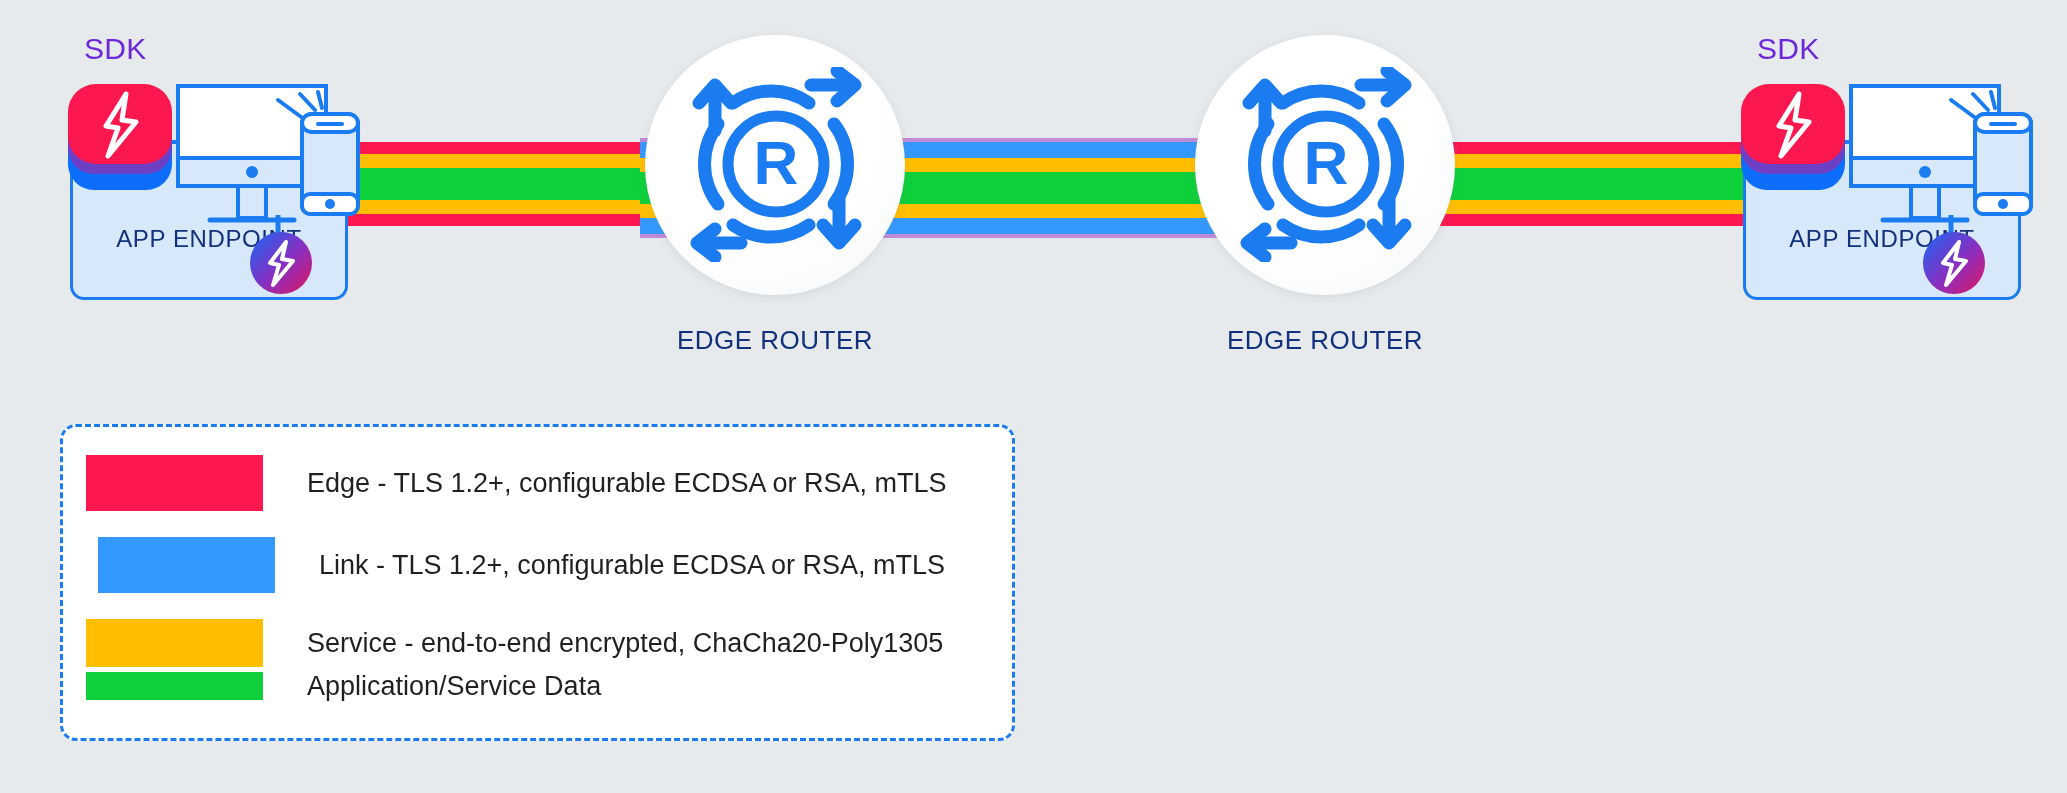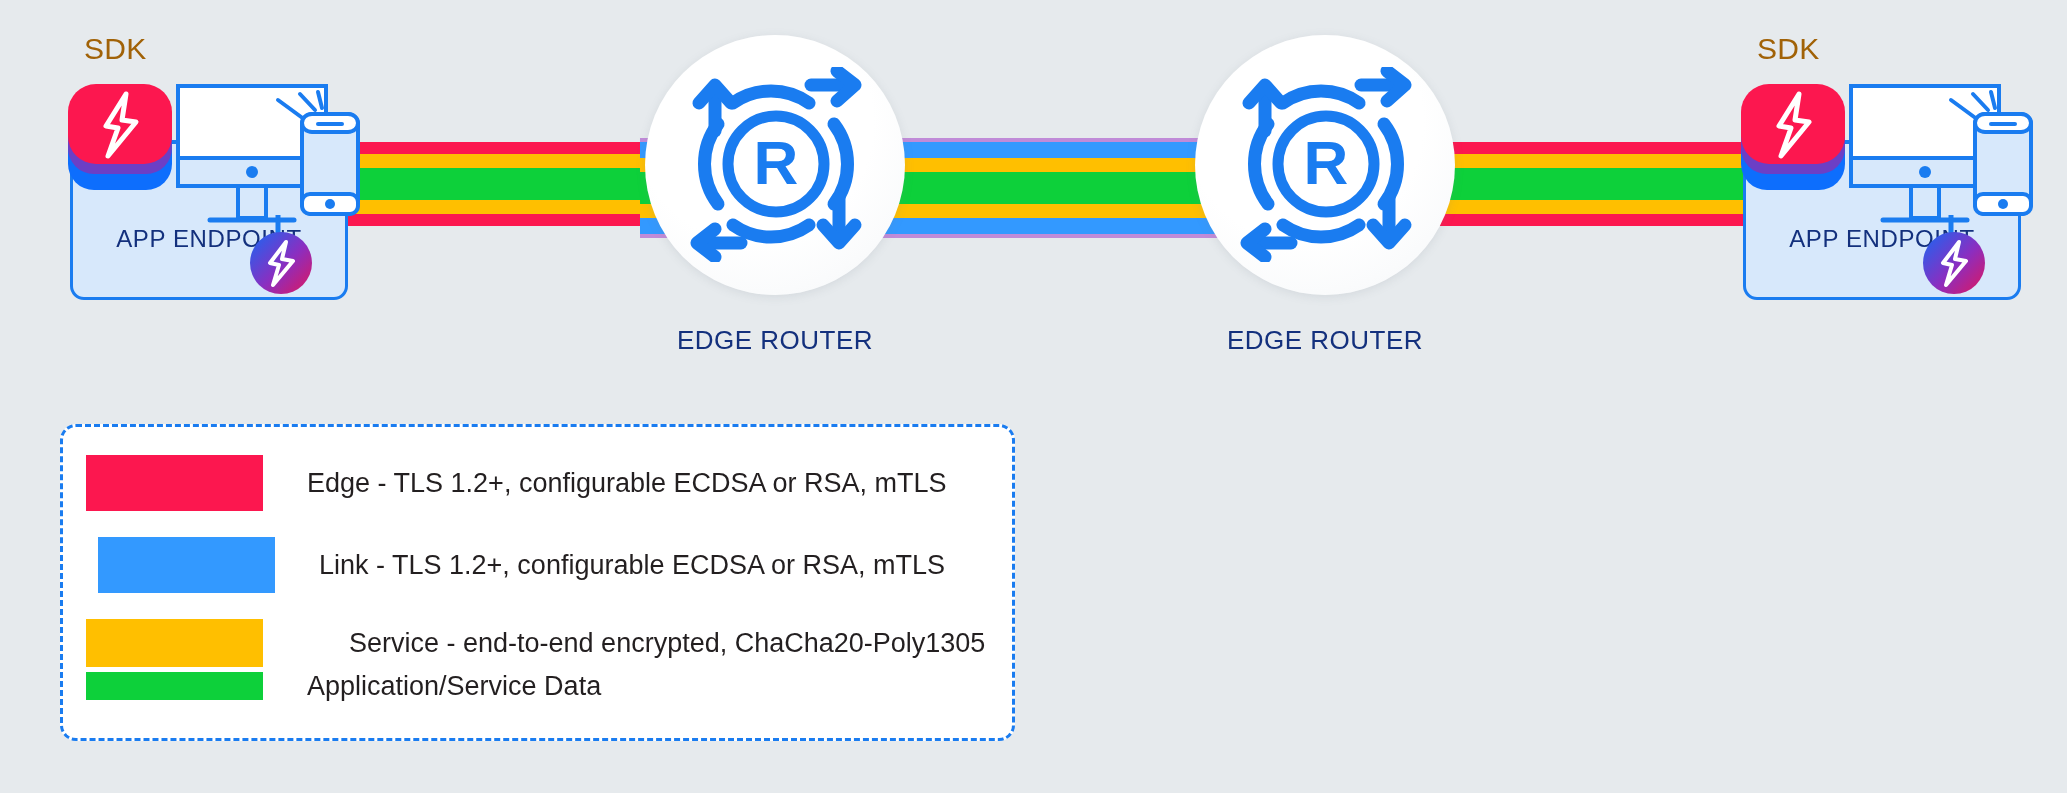--- a/index.html
+++ b/index.html
@@ -43,21 +43,21 @@
     width: 100%;
     text-align: center;
     color: #13307d;
     font-size: 24px;
     letter-spacing: 0.6px;
     font-weight: 400;
     white-space: nowrap;
   }
   .sdk-label {
     position: absolute;
-    color: #a16207;
+    color: #6d28d9;
     font-size: 30px;
     font-weight: 400;
     white-space: nowrap;
     letter-spacing: 0.3px;
   }
 
   
   .router-circle {
     position: absolute;
     border-radius: 50%;
@@ -317,21 +317,21 @@
     <div class="legend-row" style="left:23px; top:28px; height:56px;text-align:center;">
       <div class="legend-swatch" style="height:56px; background:#FC174F;"></div>
       <div class="legend-text noselect">Edge - TLS 1.2+, configurable ECDSA or RSA, mTLS</div>
     </div>
 
     <div class="legend-row" style="left:23px; top:110px; height:56px;padding-left:12px;">
       <div class="legend-swatch" style="height:56px; background:#3399FF;"></div>
       <div class="legend-text noselect">Link - TLS 1.2+, configurable ECDSA or RSA, mTLS</div>
     </div>
 
-    <div class="legend-row" style="left:23px; top:192px; height:48px;gap:42px;">
+    <div class="legend-row" style="left:23px; top:192px; height:48px;">
       <div class="legend-swatch" style="height:48px; background:#FFBF00;"></div>
       <div class="legend-text noselect">Service - end-to-end encrypted, ChaCha20-Poly1305</div>
     </div>
 
     <div class="legend-row" style="left:23px; top:245px; height:28px;">
       <div class="legend-swatch" style="height:28px; background:#0DD03A;"></div>
       <div class="legend-text noselect">Application/Service Data</div>
     </div>
   </div>
 

